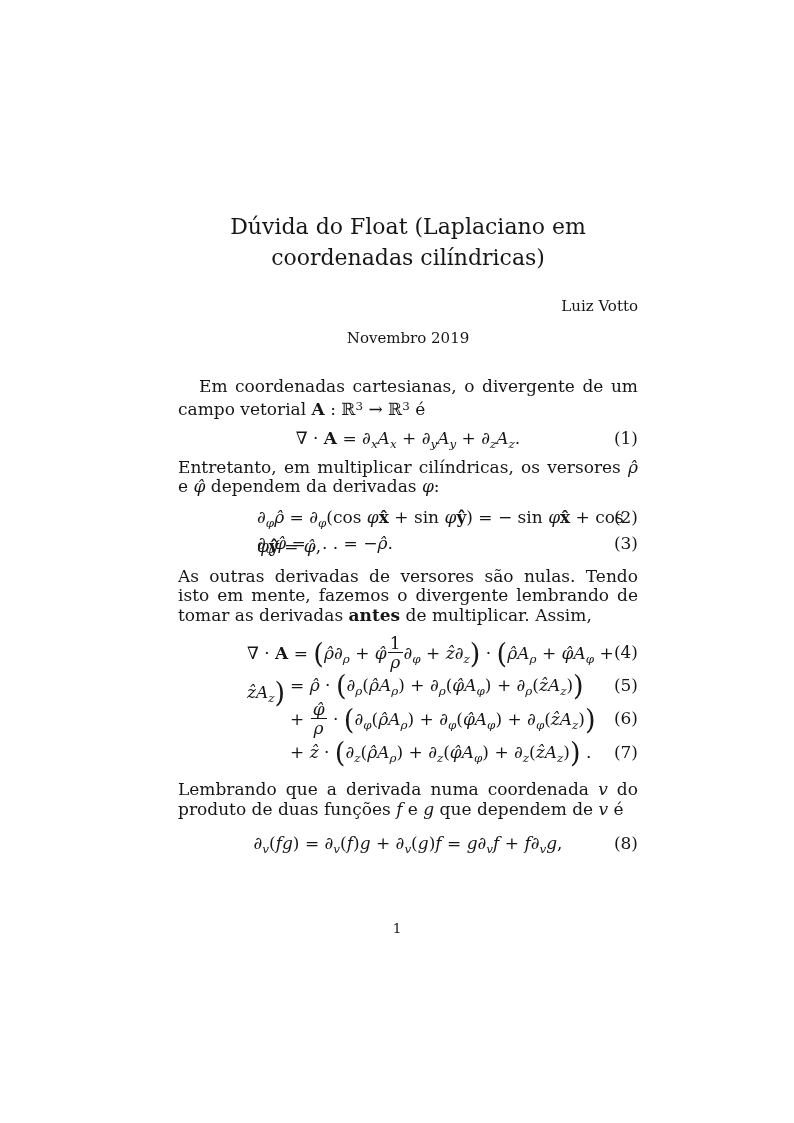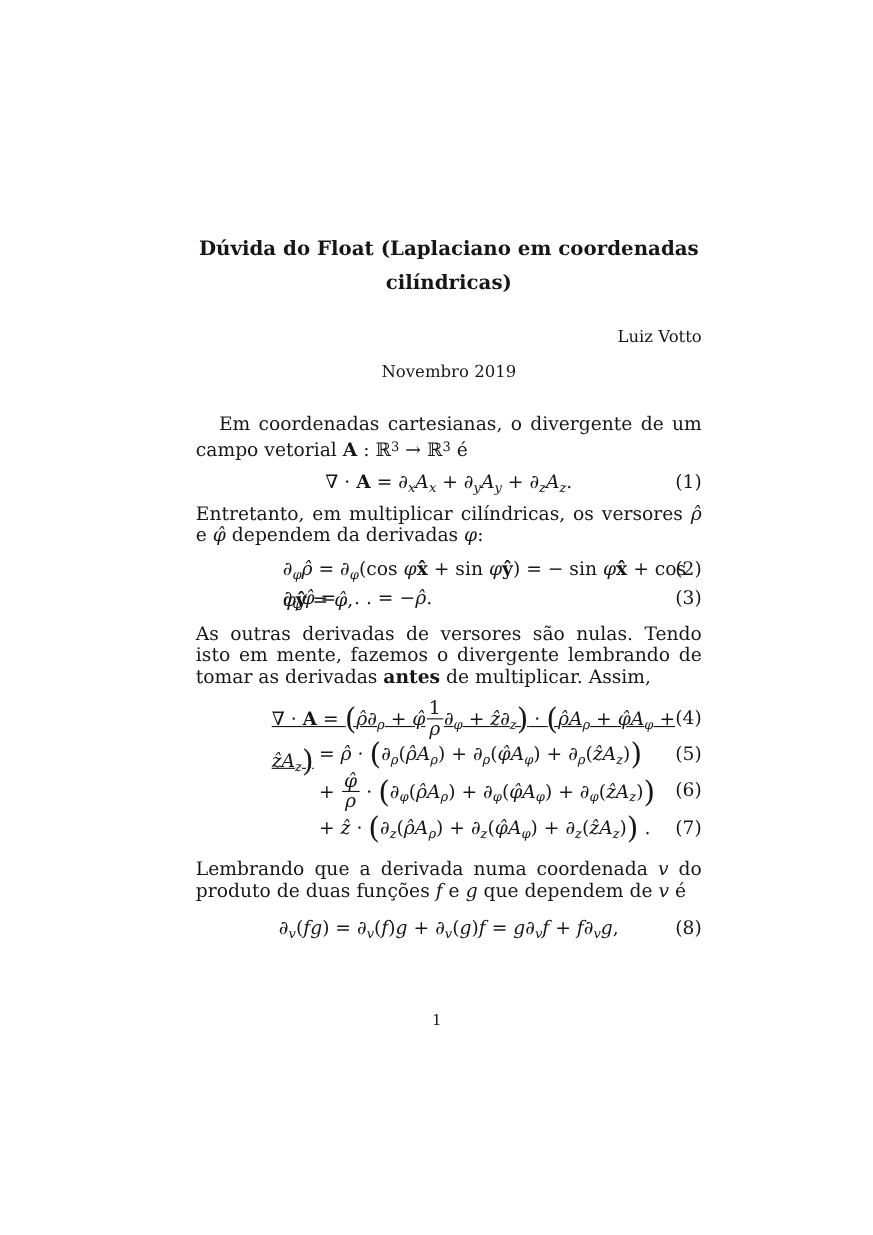--- a/index.html
+++ b/index.html
@@ -3,21 +3,21 @@
 <meta charset="utf-8">
 <style>
   html,body{margin:0;padding:0;}
   body{
     width:794px;height:1123px;background:#ffffff;position:relative;
     font-family:"DejaVu Serif","Liberation Serif",serif;color:#161616;
     overflow:hidden;
   }
   .title{
     position:absolute;top:211px;left:178px;width:460px;margin:0;
-    text-align:center;font-size:18px;line-height:31px;font-weight:bold;
+    text-align:center;font-size:22px;line-height:31px;font-weight:normal;
   }
   .author{
     position:absolute;top:297px;left:178px;width:460px;
     text-align:right;font-size:15px;
   }
   .date{
     position:absolute;top:329px;left:178px;width:460px;
     text-align:center;font-size:15px;
   }
   .content{
@@ -71,21 +71,21 @@
       <span class="eq-tag">(2)</span>
     </div>
 
     <div class="eq left" style="margin-top:2px;height:24px;line-height:24px;padding-left:79px;">
       <span class="eq-body"><span class="run-i">∂</span><span class="run-sub">φ</span><span class="run-i">φ̂</span><span class="run-r"> = . . . = −</span><span class="run-i">ρ̂</span><span class="run-r">.</span></span>
       <span class="eq-tag">(3)</span>
     </div>
 
     <p style="margin-top:12px;"><span class="run-r">As outras derivadas de versores são nulas.  Tendo isto em mente, fazemos o divergente lembrando de tomar as derivadas </span><span class="run-b">antes</span><span class="run-r"> de multiplicar.  Assim,</span></p>
 
-    <div class="eq left" style="margin-top:10px;height:34px;line-height:34px;padding-left:69px;text-decoration:underline;">
+    <div class="eq left" style="margin-top:10px;height:34px;line-height:34px;padding-left:69px;">
       <span class="eq-body"><span class="run-r">∇ · </span><span class="run-b">A</span><span class="run-r"> = </span><span class="run-big">(</span><span class="run-i">ρ̂∂</span><span class="run-sub">ρ</span><span class="run-r"> + </span><span class="run-i">φ̂</span><span class="frac"><span class="fn"><span class="run-r">1</span></span><span class="fd"><span class="run-i">ρ</span></span></span><span class="run-i">∂</span><span class="run-sub">φ</span><span class="run-r"> + </span><span class="run-i">ẑ∂</span><span class="run-sub">z</span><span class="run-big">)</span><span class="run-r"> · </span><span class="run-big">(</span><span class="run-i">ρ̂A</span><span class="run-sub">ρ</span><span class="run-r"> + </span><span class="run-i">φ̂A</span><span class="run-sub">φ</span><span class="run-r"> + </span><span class="run-i">ẑA</span><span class="run-sub">z</span><span class="run-big">)</span></span>
       <span class="eq-tag">(4)</span>
     </div>
 
     <div class="eq left" style="margin-top:3px;height:26px;line-height:26px;padding-left:112px;">
       <span class="eq-body"><span class="run-r">= </span><span class="run-i">ρ̂</span><span class="run-r"> · </span><span class="run-big">(</span><span class="run-i">∂</span><span class="run-sub">ρ</span><span class="run-r">(</span><span class="run-i">ρ̂A</span><span class="run-sub">ρ</span><span class="run-r">) + </span><span class="run-i">∂</span><span class="run-sub">ρ</span><span class="run-r">(</span><span class="run-i">φ̂A</span><span class="run-sub">φ</span><span class="run-r">) + </span><span class="run-i">∂</span><span class="run-sub">ρ</span><span class="run-r">(</span><span class="run-i">ẑA</span><span class="run-sub">z</span><span class="run-r">)</span><span class="run-big">)</span></span>
       <span class="eq-tag">(5)</span>
     </div>
 
     <div class="eq left" style="margin-top:3px;height:34px;line-height:34px;padding-left:112px;">

